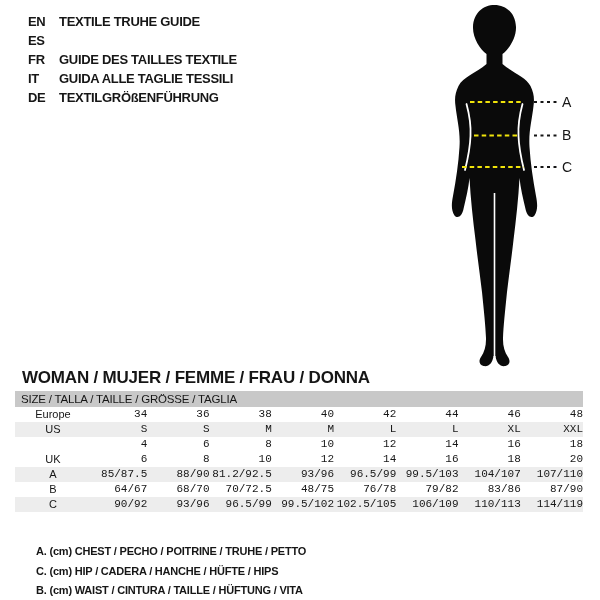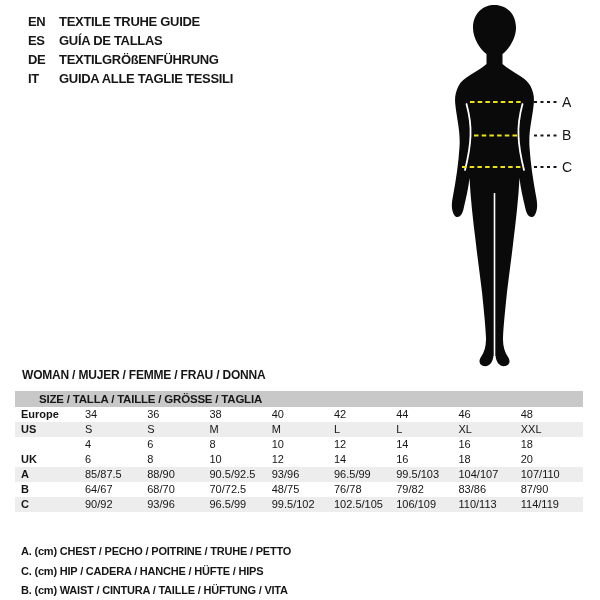--- a/index.html
+++ b/index.html
@@ -17,55 +17,58 @@
   .lang-code{width:31px;}
   
   .fig-wrap{position:absolute;left:400px;top:0;width:200px;height:380px;}
   .fig-wrap svg{position:absolute;left:0;top:0;}
   .marker{position:absolute;left:562px;width:20px;font-size:14px;line-height:14px;letter-spacing:0;}
   .marker-a{top:95px;}
   .marker-b{top:128px;}
   .marker-c{top:160px;}
 
   
-  .section-title{position:absolute;left:22px;top:368px;font-weight:bold;font-size:12px;letter-spacing:-0.2px;}
+  .section-title{position:absolute;left:22px;top:368px;font-weight:bold;font-size:17px;letter-spacing:-0.2px;}
 
   
   .size-table{position:absolute;left:15px;top:391px;width:568px;font-size:11px;}
-  .thead{height:16px;line-height:16px;background:var(--headbg);font-weight:bold;padding-left:24px;letter-spacing:-0.2px;font-size:11.5px;}
+  .thead{height:16px;line-height:16px;background:var(--headbg);font-weight:normal;padding-left:6px;letter-spacing:-0.2px;font-size:11.5px;}
   .trow{display:flex;height:15px;line-height:15px;}
   .trow.shaded{background:var(--shade);}
-  .tlabel{width:70px;padding-left:6px;text-align:left;font-weight:bold;}
-  .tcell{flex:1;text-align:left;}
-
-  
-  .legend{position:absolute;left:21px;top:542px;}
+  .tlabel{width:70px;padding-left:6px;text-align:center;}
+  .tcell{flex:1;text-align:right;font-family:Liberation Mono, monospace;}
+
+  
+  .legend{position:absolute;left:36px;top:542px;}
   .legend-line{height:19.5px;line-height:19.5px;font-weight:bold;font-size:11px;letter-spacing:-0.2px;}
 </style>
 </head>
 <body>
 
 <div class="page">
 
   <div class="lang-list">
     <div class="lang-row">
       <span class="lang-code">EN</span>
       <span class="lang-label">TEXTILE TRUHE GUIDE</span>
     </div>
     <div class="lang-row">
       <span class="lang-code">ES</span>
-      <span class="lang-label">GUÍA DE TALLAS</span>
+    </div>
+    <div class="lang-row">
+      <span class="lang-code">FR</span>
+      <span class="lang-label">GUIDE DES TAILLES TEXTILE</span>
+    </div>
+    <div class="lang-row">
+      <span class="lang-code">IT</span>
+      <span class="lang-label">GUIDA ALLE TAGLIE TESSILI</span>
     </div>
     <div class="lang-row">
       <span class="lang-code">DE</span>
       <span class="lang-label">TEXTILGRÖßENFÜHRUNG</span>
-    </div>
-    <div class="lang-row">
-      <span class="lang-code">IT</span>
-      <span class="lang-label">GUIDA ALLE TAGLIE TESSILI</span>
     </div>
   </div>
 
   <div class="fig-wrap">
     <svg width="200" height="380" viewBox="400 0 200 380">
       <path class="body" fill="#0a0a0a" d="
         M 494.5 5
         C 506 5 515.5 13 516 27
         C 516.3 38 509 49 502.5 54
         L 502.5 64
@@ -163,21 +166,21 @@
           <div class="tcell">12</div>
           <div class="tcell">14</div>
           <div class="tcell">16</div>
           <div class="tcell">18</div>
           <div class="tcell">20</div>
         </div>
         <div class="trow shaded">
           <div class="tlabel">A</div>
           <div class="tcell">85/87.5</div>
           <div class="tcell">88/90</div>
-          <div class="tcell">90.5/92.5</div>
+          <div class="tcell">81.2/92.5</div>
           <div class="tcell">93/96</div>
           <div class="tcell">96.5/99</div>
           <div class="tcell">99.5/103</div>
           <div class="tcell">104/107</div>
           <div class="tcell">107/110</div>
         </div>
         <div class="trow">
           <div class="tlabel">B</div>
           <div class="tcell">64/67</div>
           <div class="tcell">68/70</div>

